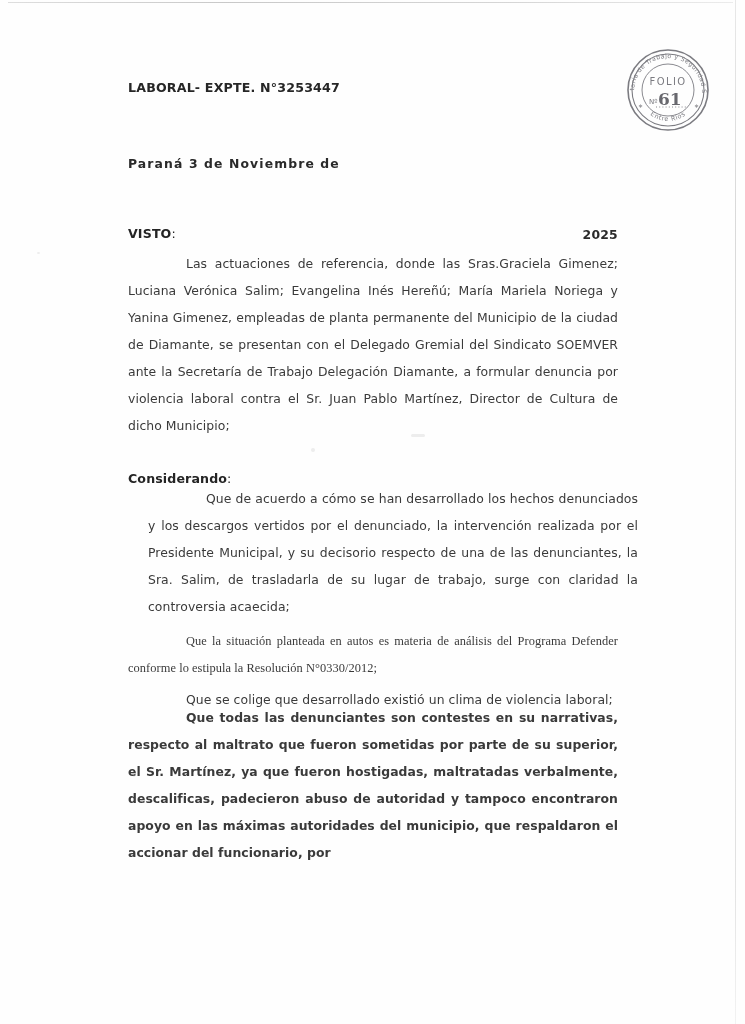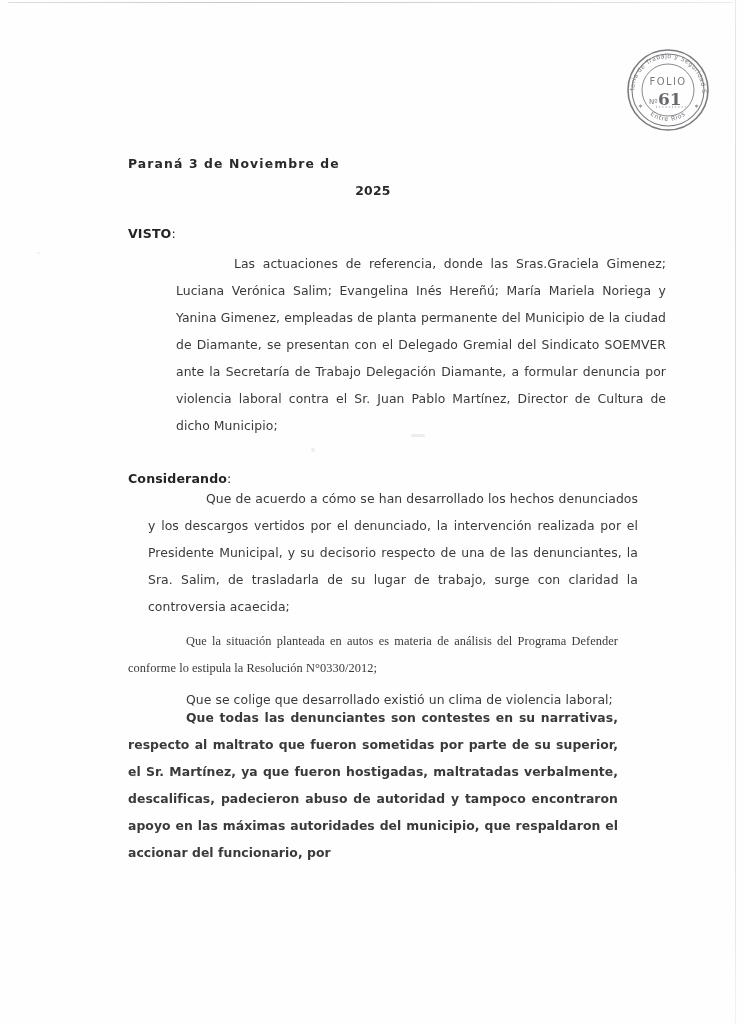--- a/index.html
+++ b/index.html
@@ -69,22 +69,23 @@
     font-size: 12.4px;
     line-height: 27px;
     color: #2a2a2a;
   }
   .date-line1 {
     display: block;
     letter-spacing: .09em;
   }
   .date-line2 {
     display: block;
-    text-align: center;
+    text-align: right;
     letter-spacing: .02em;
+    margin-top: 44px;
   }
 
   .section-head {
     position: absolute;
     left: 0;
     font-weight: bold;
     font-size: 12.6px;
     color: #242424;
     letter-spacing: .01em;
   }
@@ -97,21 +98,21 @@
     left: 0;
     width: 490px;
     font-size: 12.4px;
     line-height: 27px;
     text-align: justify;
     text-align-last: left;
     color: #3a3a3a;
     letter-spacing: .005em;
     text-indent: 58px;
   }
-  #para-visto      { top: 250px; margin-left: 48px; }
+  #para-visto      { top: 250px; }
   #para-c1         { top: 485px; margin-left: 20px; }
   #para-c2         { top: 628px; font-family: Liberation Serif, serif; }
   #para-c3         { top: 686px; }
   #para-c4         { top: 704px; font-weight: bold; }
 
   
   .stamp {
     position: absolute;
     left: 620px;
     top: 42px;
@@ -199,20 +200,21 @@
       <text class="stamp-folio" x="48" y="43" text-anchor="middle">FOLIO</text>
       <text class="stamp-no" x="29" y="62">Nº</text>
       <text class="stamp-number" x="38" y="63">61</text>
       <path class="stamp-dots" d="M 36,65 L 66,65"></path>
     </svg>
   </div>
 
   <div class="content">
 
     <div class="doc-title">
+      <span class="line2">LABORAL- EXPTE. N°3253447</span>
     </div>
 
     <div class="date-block">
       <span class="date-line1">Paraná 3 de Noviembre de</span>
       <span class="date-line2">2025</span>
     </div>
 
     <div class="section-head" id="visto-head"><span>VISTO</span><span class="colon">:</span></div>
 
     <div class="para" id="para-visto">Las actuaciones de referencia, donde las Sras.Graciela Gimenez; Luciana Verónica Salim; Evangelina Inés Hereñú; María Mariela Noriega y Yanina Gimenez, empleadas de planta permanente del Municipio de la ciudad de Diamante, se presentan con el Delegado Gremial del Sindicato SOEMVER ante la Secretaría de Trabajo Delegación Diamante, a formular denuncia por violencia laboral  contra el  Sr. Juan Pablo Martínez, Director de Cultura de dicho Municipio;</div>

